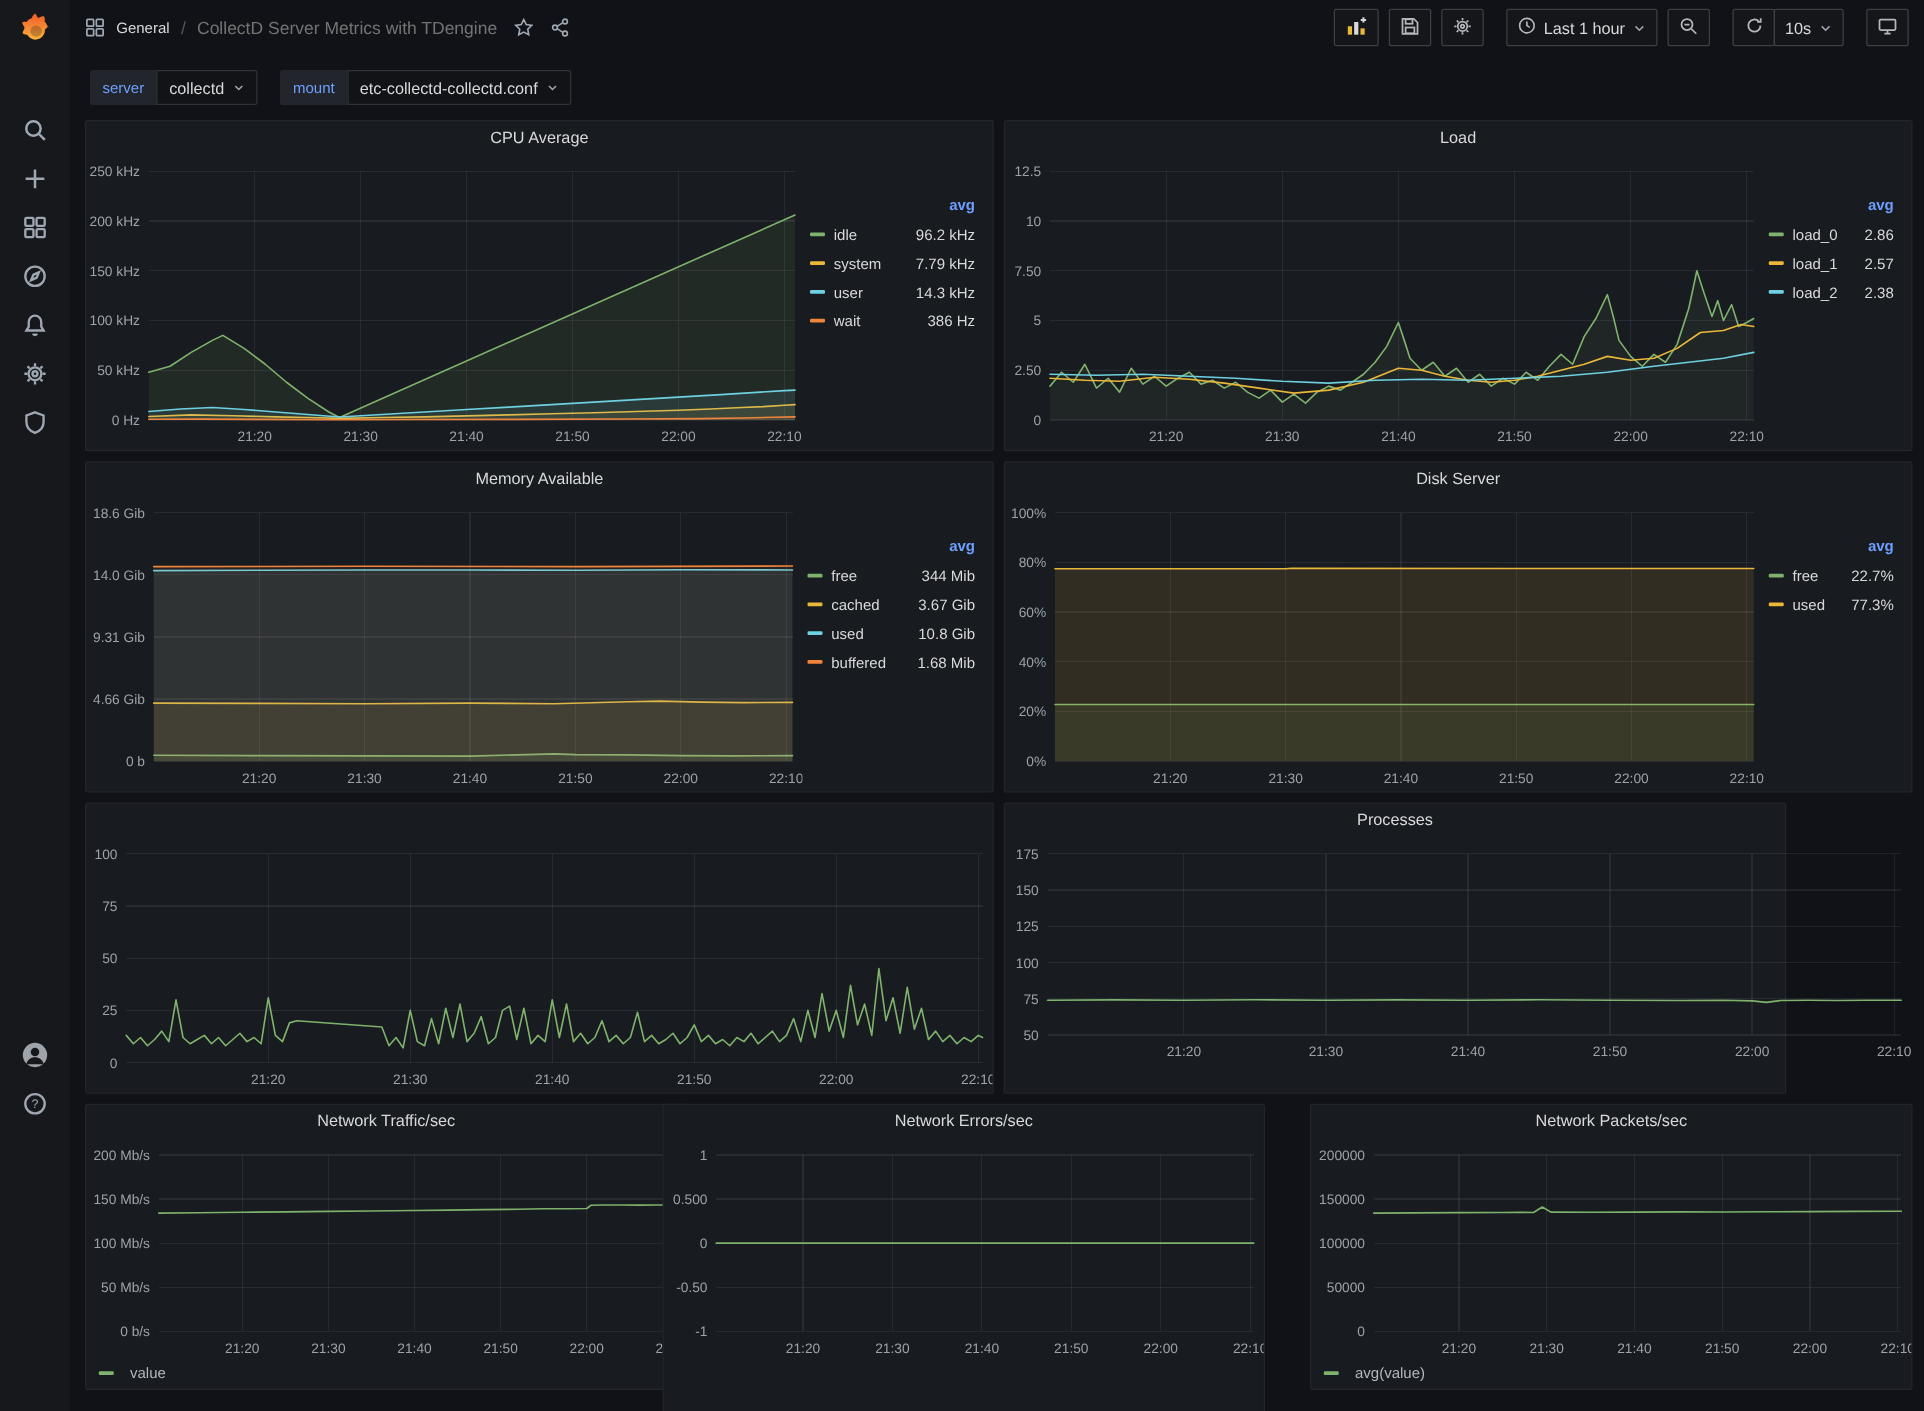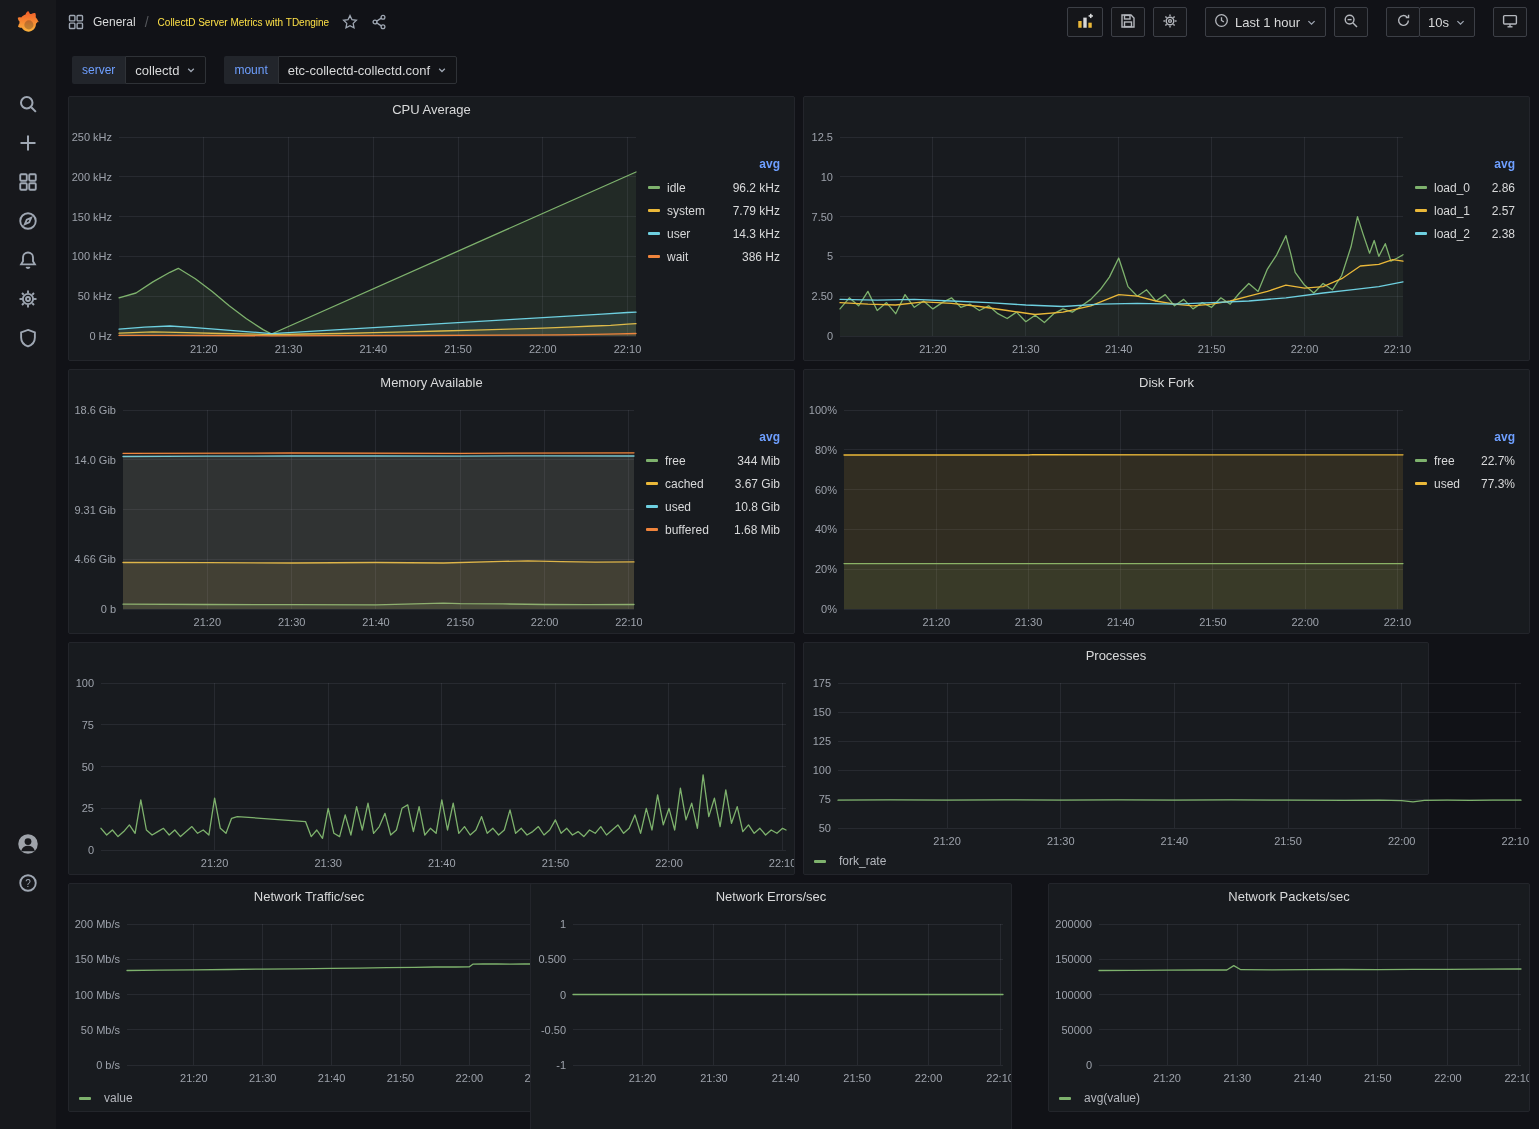--- a/index.html
+++ b/index.html
@@ -12,21 +12,21 @@
   .sb-btn { position:absolute; left:0; width:56px; height:34px; display:flex; align-items:center; justify-content:center;
             color:#9fa7b3; cursor:pointer; background:none; border:none; }
   .sb-logo { position:absolute; top:6px; left:0; width:56px; height:36px; display:flex; align-items:center; justify-content:center; cursor:pointer; }
 
   
   .topnav { position:absolute; left:56px; right:0; top:0; height:44px; display:flex; align-items:center; background:#111217; padding:0 12px; }
   .breadcrumb { display:flex; align-items:center; gap:9px; }
   .crumb-icon { color:#9fa7b3; display:flex; }
   .crumb-link { font-size:12px; color:#d8d9da; cursor:pointer; }
   .crumb-sep { color:#55575c; font-size:14px; }
-  .crumb-title { font-size:10px; color:#fde047; cursor:pointer; }
+  .crumb-title { font-size:14px; color:#737373; cursor:pointer; }
   .crumb-mini { color:#9fa7b3; display:flex; cursor:pointer; margin-left:4px; }
   .nav-actions { margin-left:auto; display:flex; align-items:center; gap:8px; }
   .tbtn { display:flex; align-items:center; justify-content:center; gap:6px; height:30px; min-width:34px; padding:0 8px;
           border:1px solid #3c3f46; border-radius:2px; background:#15161a; color:#b4b7bd; cursor:pointer;
           font-size:13px; font-family:inherit; }
   .tbtn .lbl { color:#d8d9da; }
   .btn-group { display:flex; }
   .btn-group .tbtn + .tbtn { margin-left:-1px; }
   .gap-left { margin-left:10px; }
 
@@ -334,20 +334,21 @@
           <div class="lg-row">
             <i class="lg-swatch" style="background: rgb(239, 132, 60);"></i>
             <span class="lg-label">wait</span>
             <span class="lg-val">386 Hz</span>
           </div>
         </aside>
     </div>
   </section>
 
   <section class="panel" style="left:803px;top:96px;width:727px;height:265px">
+    <h2 class="panel-title">Load</h2>
     <div class="panel-body">
       <div class="chart"><svg width="607" height="237">
             <line x1="36" y1="213" x2="599" y2="213" class="grid"></line>
             <text x="29" y="217" text-anchor="end" class="tick">0</text>
             <line x1="36" y1="173.20000000000002" x2="599" y2="173.20000000000002" class="grid"></line>
             <text x="29" y="177.20000000000002" text-anchor="end" class="tick">2.50</text>
             <line x1="36" y1="133.39999999999998" x2="599" y2="133.39999999999998" class="grid"></line>
             <text x="29" y="137.39999999999998" text-anchor="end" class="tick">5</text>
             <line x1="36" y1="93.60000000000001" x2="599" y2="93.60000000000001" class="grid"></line>
             <text x="29" y="97.60000000000001" text-anchor="end" class="tick">7.50</text>
@@ -448,21 +449,21 @@
           <div class="lg-row">
             <i class="lg-swatch" style="background: rgb(239, 132, 60);"></i>
             <span class="lg-label">buffered</span>
             <span class="lg-val">1.68 Mib</span>
           </div>
         </aside>
     </div>
   </section>
 
   <section class="panel" style="left:803px;top:369px;width:727px;height:265px">
-    <h2 class="panel-title">Disk Fork</h2>
+    <h2 class="panel-title">Disk Server</h2>
     <div class="panel-body">
       <div class="chart"><svg width="607" height="237">
             <line x1="40" y1="213" x2="599" y2="213" class="grid"></line>
             <text x="33" y="217" text-anchor="end" class="tick">0%</text>
             <line x1="40" y1="173.20000000000002" x2="599" y2="173.20000000000002" class="grid"></line>
             <text x="33" y="177.20000000000002" text-anchor="end" class="tick">20%</text>
             <line x1="40" y1="133.39999999999998" x2="599" y2="133.39999999999998" class="grid"></line>
             <text x="33" y="137.39999999999998" text-anchor="end" class="tick">40%</text>
             <line x1="40" y1="93.60000000000001" x2="599" y2="93.60000000000001" class="grid"></line>
             <text x="33" y="97.60000000000001" text-anchor="end" class="tick">60%</text>
@@ -556,26 +557,20 @@
             <line x1="370.38602329450913" y1="14" x2="370.38602329450913" y2="159" class="grid"></line>
             <text x="370.38602329450913" y="176" text-anchor="middle" class="tick">21:40</text>
             <line x1="484.02995008319465" y1="14" x2="484.02995008319465" y2="159" class="grid"></line>
             <text x="484.02995008319465" y="176" text-anchor="middle" class="tick">21:50</text>
             <line x1="597.6738768718802" y1="14" x2="597.6738768718802" y2="159" class="grid"></line>
             <text x="597.6738768718802" y="176" text-anchor="middle" class="tick">22:00</text>
             <line x1="711.3178036605657" y1="14" x2="711.3178036605657" y2="159" class="grid"></line>
             <text x="711.3178036605657" y="176" text-anchor="middle" class="tick">22:10</text>
             <polyline points="34.0,131.2 86.3,130.9 143.1,131.2 199.9,130.8 256.7,131.2 313.6,130.9 370.4,131.2 427.2,130.8 484.0,131.2 540.9,131.4 574.9,131.2 597.7,131.7 609.0,132.9 620.4,131.4 643.1,131.2 665.9,131.4 688.6,131.2 717.0,131.2" fill="none" stroke="#7EB26D" stroke-width="1.3" stroke-linejoin="round" stroke-linecap="round"></polyline>
           </svg></div>
-      <div class="legend-bottom">
-          <span class="lb-item">
-            <i class="lg-swatch" style="background: rgb(126, 178, 109);"></i>
-            <span>fork_rate</span>
-          </span>
-        </div>
     </div>
   </section>
 
   <section class="panel" style="left:68px;top:883px;width:482px;height:229px">
     <h2 class="panel-title">Network Traffic/sec</h2>
     <div class="panel-body col">
       <div class="chart"><svg width="480" height="179">
             <line x1="58" y1="155" x2="472" y2="155" class="grid"></line>
             <text x="51" y="159" text-anchor="end" class="tick">0 b/s</text>
             <line x1="58" y1="119.75" x2="472" y2="119.75" class="grid"></line>

